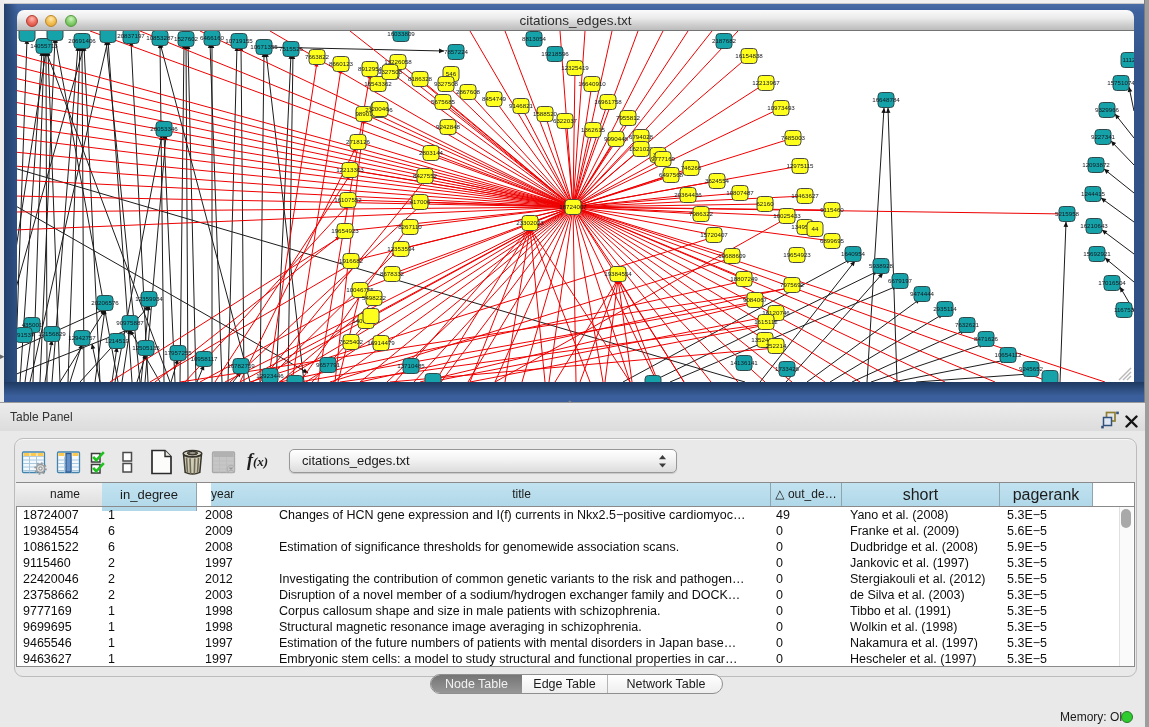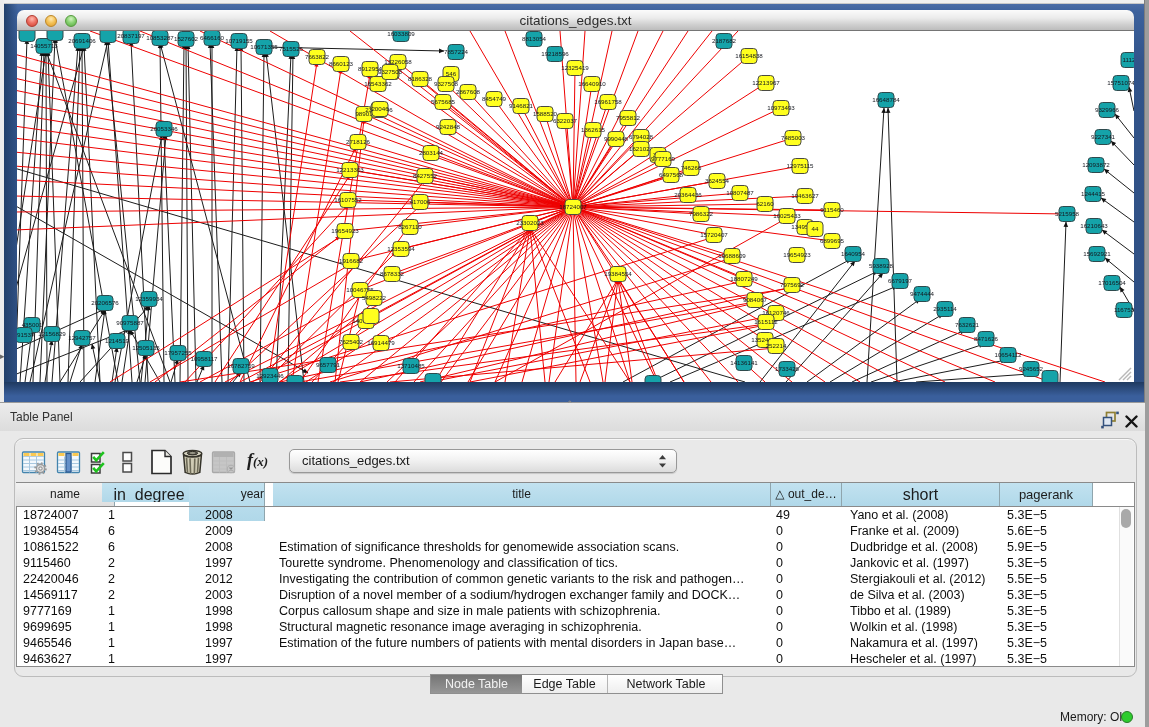--- a/index.html
+++ b/index.html
@@ -627,31 +627,32 @@
 
 <div class="abs" style="left:289px;top:449px;width:388px;height:24px;border:1px solid #989898;border-radius:5px;background:linear-gradient(180deg,#ffffff,#f2f2f2 45%,#dcdcdc);box-shadow:0 1px 1px rgba(0,0,0,.15)">
   <div style="font-size:13px;color:#1a1a1a;line-height:22px;padding-left:12px">citations_edges.txt</div>
   <svg class="abs" style="right:8px;top:3px" width="11" height="17" viewBox="0 0 11 17">
     <path d="M2 6.2 L5.5 2 L9 6.2z" fill="#3c3c3c"></path>
     <path d="M2 10.4 L5.5 14.6 L9 10.4z" fill="#3c3c3c"></path>
   </svg>
 </div>
 <div class="abs" style="left:16px;top:482px;width:1119px;height:185px;background:#fff;border:1px solid #8a8a8a"></div>
 <div class="abs" style="left:16px;top:483px;width:99px;height:23px;background:linear-gradient(180deg,#f2f2f2,#dedede);border-right:1px solid #8fa5ad;font-size:12px;color:#1c1c1c;text-align:center;line-height:23px;overflow:hidden">name</div>
-<div class="abs" style="left:102px;top:483px;width:95px;height:19px;background:linear-gradient(180deg,#c2e2f0,#b0d8e9);border-right:1px solid #8fa5ad;font-size:16px;color:#1c1c1c;text-align:center;line-height:23px;overflow:hidden">in_degree</div>
-<div class="abs" style="left:189px;top:483px;width:76px;height:38px;background:linear-gradient(180deg,#c2e2f0,#b0d8e9);border-right:1px solid #8fa5ad;font-size:12px;color:#1c1c1c;text-align:right;line-height:23px;overflow:hidden">year</div>
+<div class="abs" style="left:102px;top:483px;width:95px;height:28px;background:linear-gradient(180deg,#c2e2f0,#b0d8e9);border-right:1px solid #8fa5ad;font-size:13px;color:#1c1c1c;text-align:center;line-height:23px;overflow:hidden">in_degree</div>
+<div class="abs" style="left:211px;top:483px;width:76px;height:23px;background:linear-gradient(180deg,#c2e2f0,#b0d8e9);border-right:1px solid #8fa5ad;font-size:12px;color:#1c1c1c;text-align:left;line-height:23px;overflow:hidden">year</div>
 <div class="abs" style="left:273px;top:483px;width:498px;height:23px;background:linear-gradient(180deg,#c2e2f0,#b0d8e9);border-right:1px solid #8fa5ad;font-size:12px;color:#1c1c1c;text-align:center;line-height:23px;overflow:hidden">title</div>
 <div class="abs" style="left:771px;top:483px;width:71px;height:23px;background:linear-gradient(180deg,#c2e2f0,#b0d8e9);border-right:1px solid #8fa5ad;font-size:12px;color:#1c1c1c;text-align:center;line-height:23px;overflow:hidden">△ out_de…</div>
 <div class="abs" style="left:842px;top:483px;width:158px;height:23px;background:linear-gradient(180deg,#c2e2f0,#b0d8e9);border-right:1px solid #8fa5ad;font-size:16px;color:#1c1c1c;text-align:center;line-height:23px;overflow:hidden">short</div>
-<div class="abs" style="left:1000px;top:483px;width:93px;height:23px;background:linear-gradient(180deg,#c2e2f0,#b0d8e9);border-right:1px solid #8fa5ad;font-size:13px;color:#1c1c1c;text-align:center;line-height:23px;overflow:hidden">pagerank</div>
+<div class="abs" style="left:1000px;top:483px;width:93px;height:23px;background:linear-gradient(180deg,#c2e2f0,#b0d8e9);border-right:1px solid #8fa5ad;font-size:16px;color:#1c1c1c;text-align:center;line-height:23px;overflow:hidden">pagerank</div>
 <div class="abs" style="left:16px;top:505.5px;width:1119px;height:1px;background:#8a8a8a"></div>
 <div class="abs" style="left:17px;top:507px;width:1100px;height:16px;font-size:12.5px;color:#0d0d0d;white-space:nowrap">
     <span class="abs" style="left:6px;top:0;line-height:16px">18724007</span>
     <span class="abs" style="left:91px;top:0;line-height:16px">1</span>
     <span class="abs" style="left:188px;top:0;line-height:16px">2008</span>
+    <span class="abs" style="left:262px;top:0;width:488px;overflow:hidden;line-height:16px">Changes of HCN gene expression and I(f) currents in Nkx2.5−positive cardiomyoc…</span>
     <span class="abs" style="left:759px;top:0;line-height:16px">49</span>
     <span class="abs" style="left:833px;top:0;line-height:16px">Yano et al. (2008)</span>
     <span class="abs" style="left:990px;top:0;line-height:16px">5.3E−5</span>
   </div>
 <div class="abs" style="left:17px;top:523px;width:1100px;height:16px;font-size:12.5px;color:#0d0d0d;white-space:nowrap">
     <span class="abs" style="left:6px;top:0;line-height:16px">19384554</span>
     <span class="abs" style="left:91px;top:0;line-height:16px">6</span>
     <span class="abs" style="left:188px;top:0;line-height:16px">2009</span>
     <span class="abs" style="left:759px;top:0;line-height:16px">0</span>
     <span class="abs" style="left:833px;top:0;line-height:16px">Franke et al. (2009)</span>
@@ -663,50 +664,49 @@
     <span class="abs" style="left:188px;top:0;line-height:16px">2008</span>
     <span class="abs" style="left:262px;top:0;width:488px;overflow:hidden;line-height:16px">Estimation of significance thresholds for genomewide association scans.</span>
     <span class="abs" style="left:759px;top:0;line-height:16px">0</span>
     <span class="abs" style="left:833px;top:0;line-height:16px">Dudbridge et al. (2008)</span>
     <span class="abs" style="left:990px;top:0;line-height:16px">5.9E−5</span>
   </div>
 <div class="abs" style="left:17px;top:555px;width:1100px;height:16px;font-size:12.5px;color:#0d0d0d;white-space:nowrap">
     <span class="abs" style="left:6px;top:0;line-height:16px">9115460</span>
     <span class="abs" style="left:91px;top:0;line-height:16px">2</span>
     <span class="abs" style="left:188px;top:0;line-height:16px">1997</span>
-    <span class="abs" style="left:262px;top:0;width:488px;overflow:hidden;line-height:16px">Tourette syndrome. Phenomenology and classification of tics.</span>
     <span class="abs" style="left:759px;top:0;line-height:16px">0</span>
     <span class="abs" style="left:833px;top:0;line-height:16px">Jankovic et al. (1997)</span>
     <span class="abs" style="left:990px;top:0;line-height:16px">5.3E−5</span>
   </div>
 <div class="abs" style="left:17px;top:571px;width:1100px;height:16px;font-size:12.5px;color:#0d0d0d;white-space:nowrap">
     <span class="abs" style="left:6px;top:0;line-height:16px">22420046</span>
     <span class="abs" style="left:91px;top:0;line-height:16px">2</span>
     <span class="abs" style="left:188px;top:0;line-height:16px">2012</span>
     <span class="abs" style="left:262px;top:0;width:488px;overflow:hidden;line-height:16px">Investigating the contribution of common genetic variants to the risk and pathogen…</span>
     <span class="abs" style="left:759px;top:0;line-height:16px">0</span>
     <span class="abs" style="left:833px;top:0;line-height:16px">Stergiakouli et al. (2012)</span>
     <span class="abs" style="left:990px;top:0;line-height:16px">5.5E−5</span>
   </div>
 <div class="abs" style="left:17px;top:587px;width:1100px;height:16px;font-size:12.5px;color:#0d0d0d;white-space:nowrap">
-    <span class="abs" style="left:6px;top:0;line-height:16px">14569117</span>
+    <span class="abs" style="left:6px;top:0;line-height:16px">23758662</span>
     <span class="abs" style="left:91px;top:0;line-height:16px">2</span>
     <span class="abs" style="left:188px;top:0;line-height:16px">2003</span>
     <span class="abs" style="left:262px;top:0;width:488px;overflow:hidden;line-height:16px">Disruption of a novel member of a sodium/hydrogen exchanger family and DOCK…</span>
     <span class="abs" style="left:759px;top:0;line-height:16px">0</span>
     <span class="abs" style="left:833px;top:0;line-height:16px">de Silva et al. (2003)</span>
     <span class="abs" style="left:990px;top:0;line-height:16px">5.3E−5</span>
   </div>
 <div class="abs" style="left:17px;top:603px;width:1100px;height:16px;font-size:12.5px;color:#0d0d0d;white-space:nowrap">
     <span class="abs" style="left:6px;top:0;line-height:16px">9777169</span>
     <span class="abs" style="left:91px;top:0;line-height:16px">1</span>
     <span class="abs" style="left:188px;top:0;line-height:16px">1998</span>
     <span class="abs" style="left:262px;top:0;width:488px;overflow:hidden;line-height:16px">Corpus callosum shape and size in male patients with schizophrenia.</span>
     <span class="abs" style="left:759px;top:0;line-height:16px">0</span>
-    <span class="abs" style="left:833px;top:0;line-height:16px">Tibbo et al. (1989)</span>
+    <span class="abs" style="left:833px;top:0;line-height:16px">Tibbo et al. (1991)</span>
     <span class="abs" style="left:990px;top:0;line-height:16px">5.3E−5</span>
   </div>
 <div class="abs" style="left:17px;top:619px;width:1100px;height:16px;font-size:12.5px;color:#0d0d0d;white-space:nowrap">
     <span class="abs" style="left:6px;top:0;line-height:16px">9699695</span>
     <span class="abs" style="left:91px;top:0;line-height:16px">1</span>
     <span class="abs" style="left:188px;top:0;line-height:16px">1998</span>
     <span class="abs" style="left:262px;top:0;width:488px;overflow:hidden;line-height:16px">Structural magnetic resonance image averaging in schizophrenia.</span>
     <span class="abs" style="left:759px;top:0;line-height:16px">0</span>
     <span class="abs" style="left:833px;top:0;line-height:16px">Wolkin et al. (1998)</span>
     <span class="abs" style="left:990px;top:0;line-height:16px">5.3E−5</span>
@@ -717,27 +717,28 @@
     <span class="abs" style="left:188px;top:0;line-height:16px">1997</span>
     <span class="abs" style="left:262px;top:0;width:488px;overflow:hidden;line-height:16px">Estimation of the future numbers of patients with mental disorders in Japan base…</span>
     <span class="abs" style="left:759px;top:0;line-height:16px">0</span>
     <span class="abs" style="left:833px;top:0;line-height:16px">Nakamura et al. (1997)</span>
     <span class="abs" style="left:990px;top:0;line-height:16px">5.3E−5</span>
   </div>
 <div class="abs" style="left:17px;top:651px;width:1100px;height:16px;font-size:12.5px;color:#0d0d0d;white-space:nowrap">
     <span class="abs" style="left:6px;top:0;line-height:16px">9463627</span>
     <span class="abs" style="left:91px;top:0;line-height:16px">1</span>
     <span class="abs" style="left:188px;top:0;line-height:16px">1997</span>
+    <span class="abs" style="left:262px;top:0;width:488px;overflow:hidden;line-height:16px">Embryonic stem cells: a model to study structural and functional properties in car…</span>
     <span class="abs" style="left:759px;top:0;line-height:16px">0</span>
     <span class="abs" style="left:833px;top:0;line-height:16px">Hescheler et al. (1997)</span>
     <span class="abs" style="left:990px;top:0;line-height:16px">5.3E−5</span>
   </div>
 <div class="abs" style="left:1119px;top:507px;width:14px;height:159px;background:#fafafa;border-left:1px solid #e0e0e0"></div>
 <div class="abs" style="left:1121px;top:509px;width:10px;height:19px;border-radius:5px;background:#a9a9a9"></div>
 
-<div class="abs" style="left:430px;top:674px;width:293px;height:20px;border:1px solid #8f8f8f;border-radius:0;background:linear-gradient(180deg,#ffffff,#eeeeee);overflow:hidden;font-size:12.5px;text-align:center">
+<div class="abs" style="left:430px;top:674px;width:293px;height:20px;border:1px solid #8f8f8f;border-radius:10px;background:linear-gradient(180deg,#ffffff,#eeeeee);overflow:hidden;font-size:12.5px;text-align:center">
   <div class="abs" style="left:0;top:0;width:91px;height:20px;background:linear-gradient(180deg,#757575,#9a9a9a);color:#f2f2f2;line-height:19px">Node Table</div>
   <div class="abs" style="left:91px;top:0;width:86px;height:20px;border-right:1px solid #b5b5b5;color:#1a1a1a;line-height:19px">Edge Table</div>
   <div class="abs" style="left:177px;top:0;width:116px;height:20px;color:#1a1a1a;line-height:19px">Network Table</div>
 </div>
 
 <div class="abs" style="left:1060px;top:710px;font-size:12px;color:#1a1a1a">Memory: OK</div>
 <div class="abs" style="left:1121px;top:711px;width:12px;height:12px;border-radius:50%;background:#2ecc2e;border:1px solid #2a7a2a"></div>
 
 </body></html>

